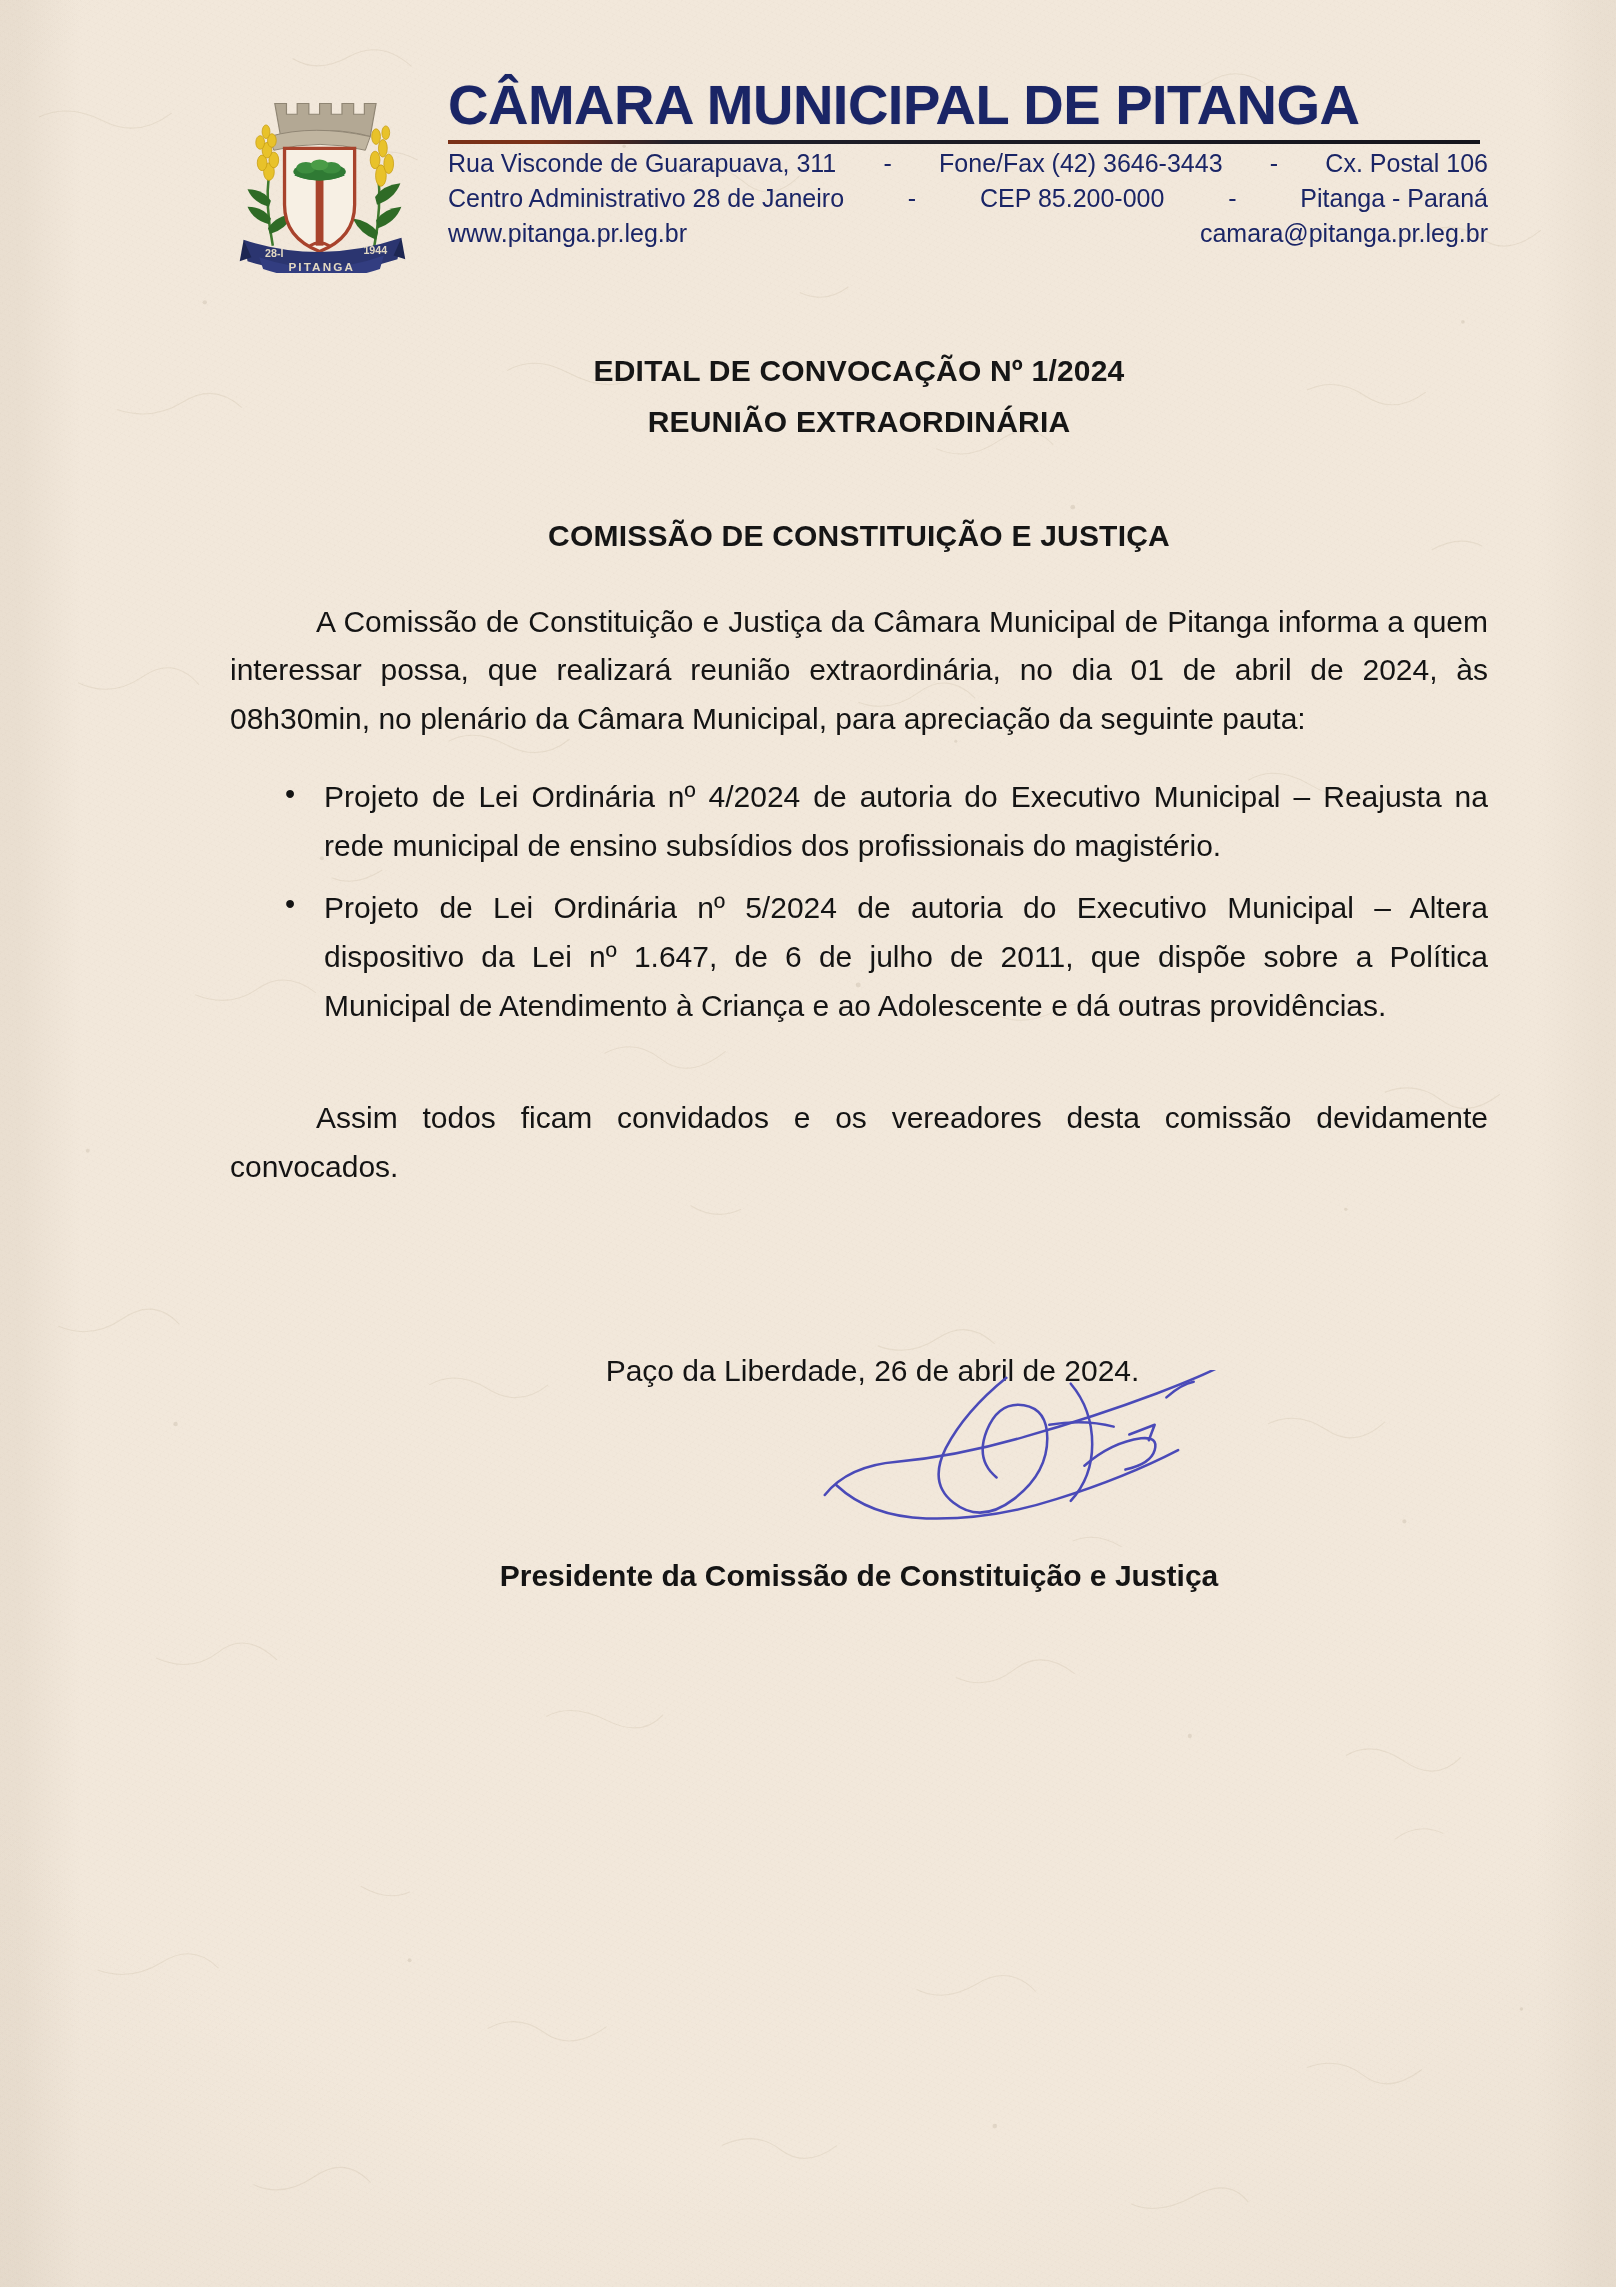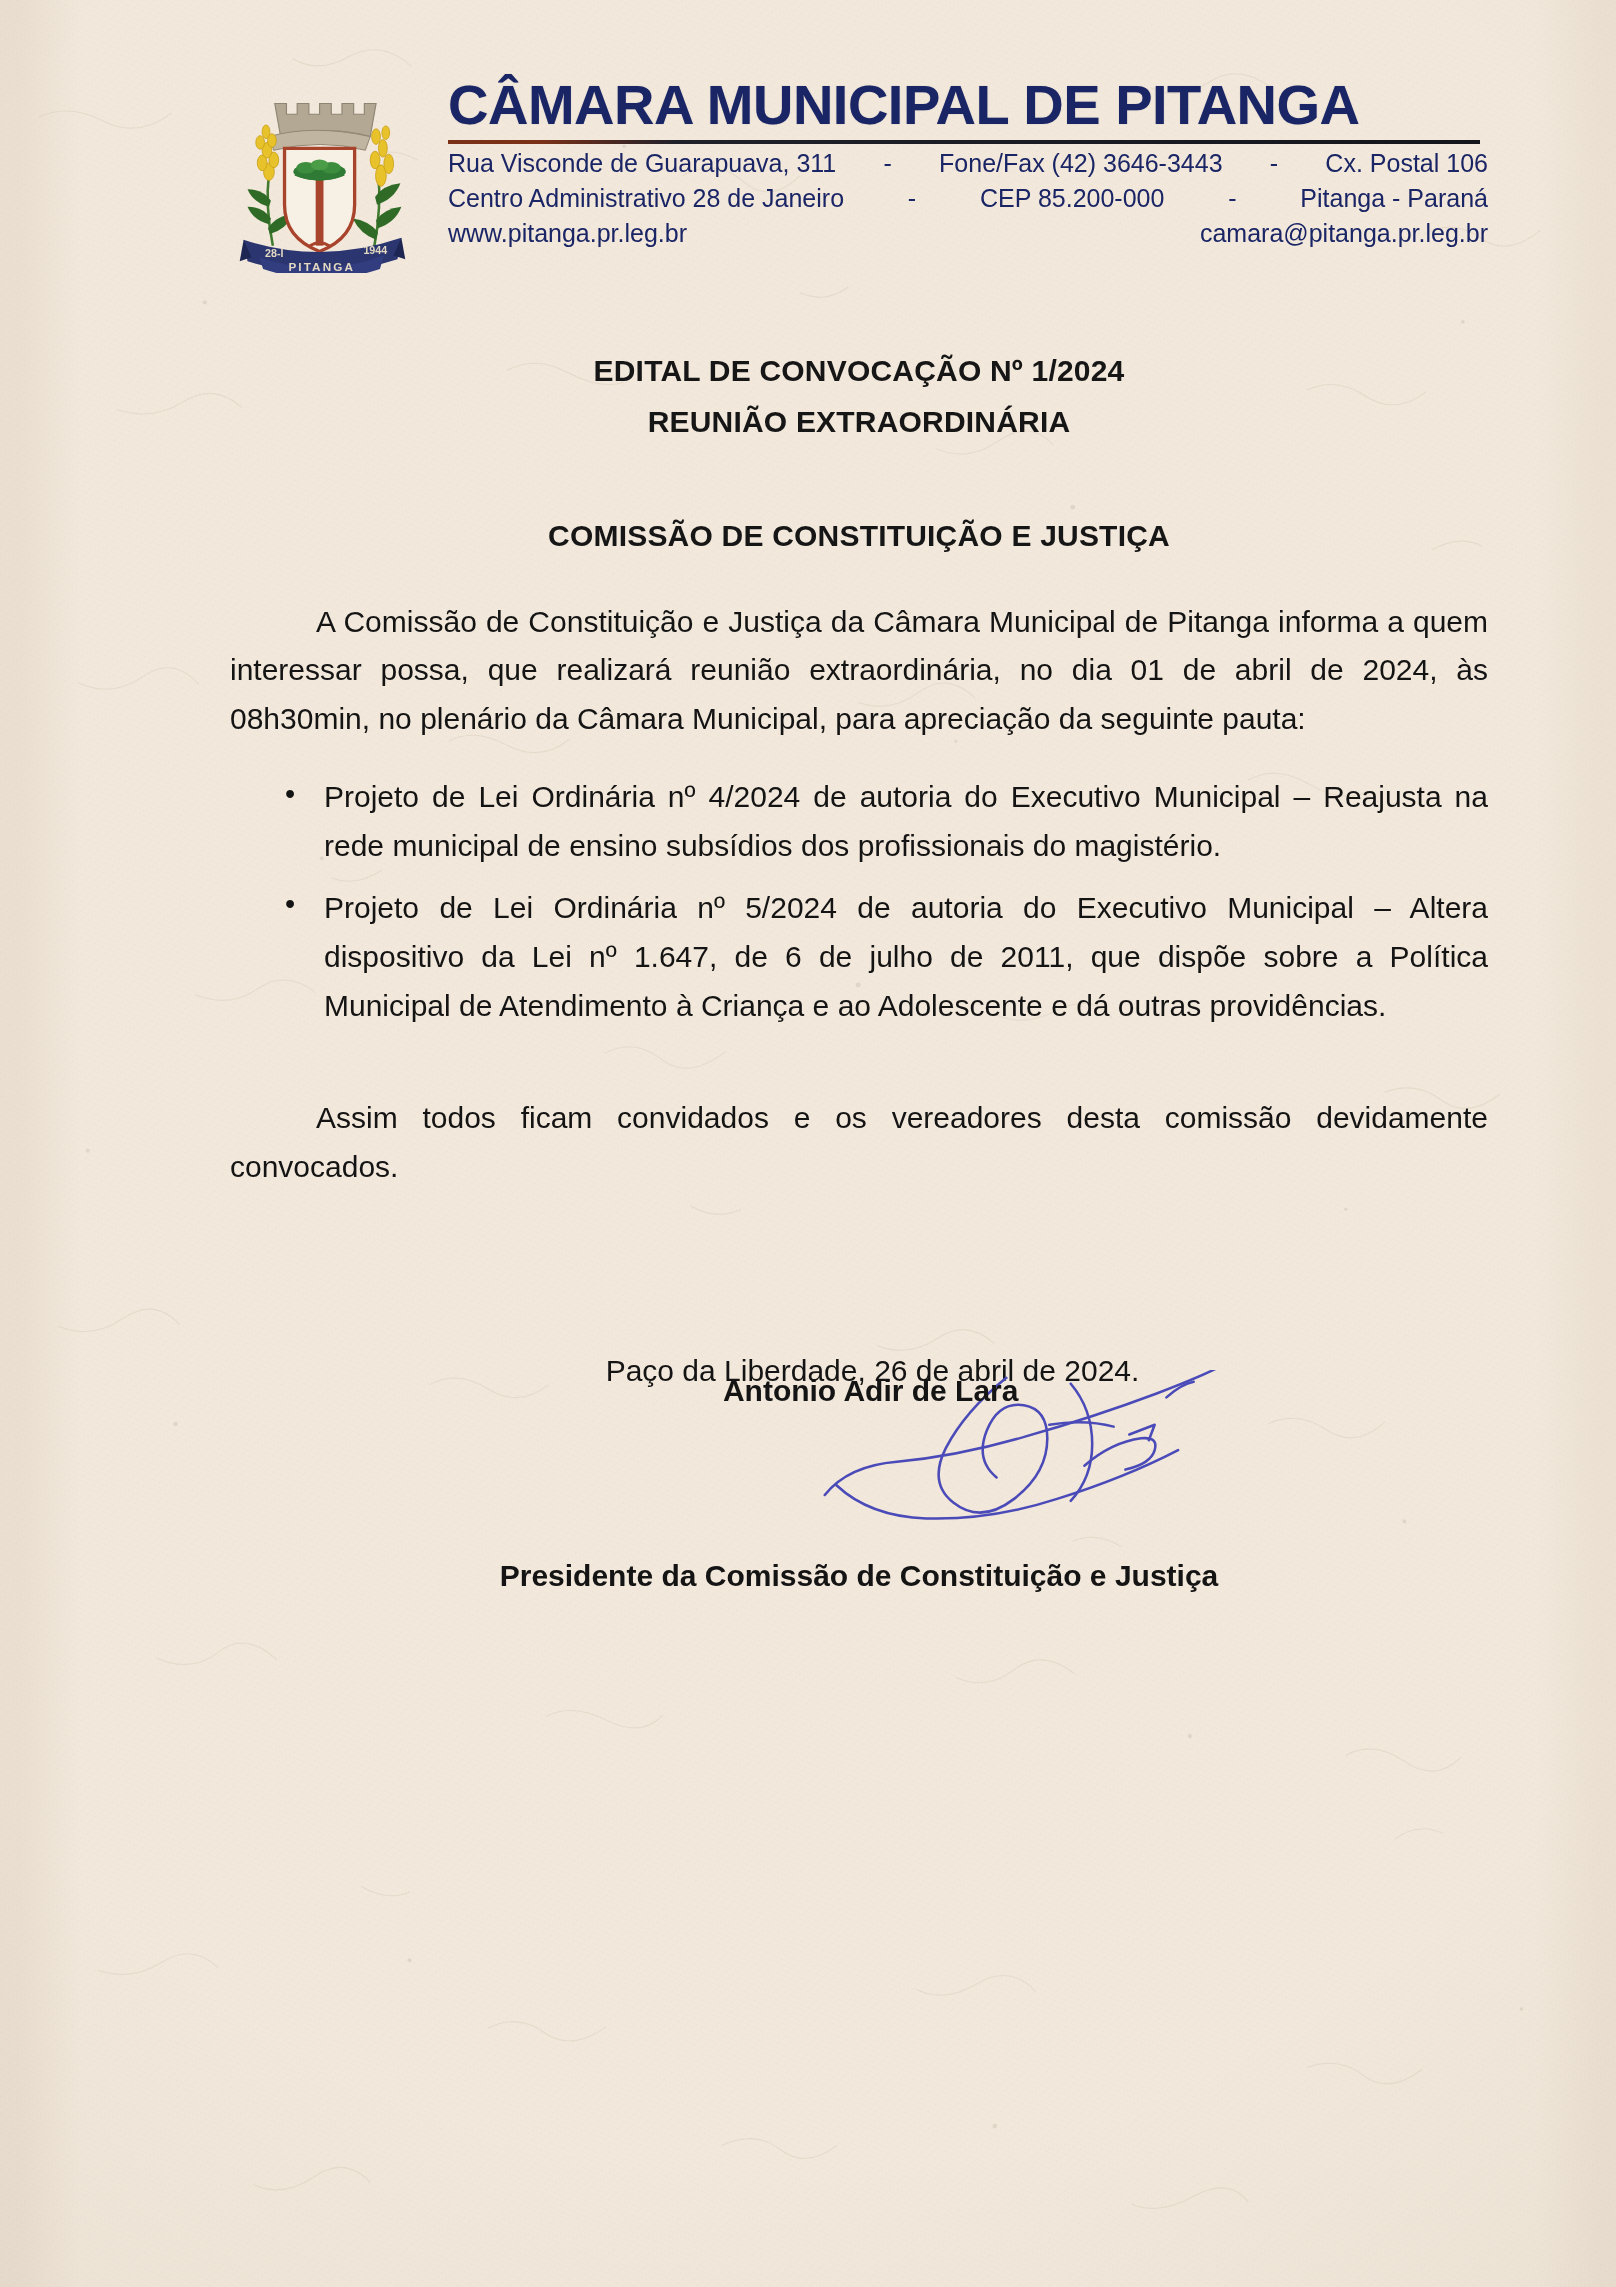--- a/index.html
+++ b/index.html
@@ -310,21 +310,20 @@
                    q0 -30 -24 -34 q-26 -4 -38 26 q-12 30 10 48"></path>
           <path d="M10 128 q24 -30 74 -34 q64 -6 132 -26 q70 -20 134 -44 q42 -16 62 -26"></path>
           <path d="M22 118 q34 32 92 34 q66 2 134 -20 q70 -22 124 -50"></path>
           <path d="M262 14 q22 26 22 62 q0 34 -22 58"></path>
           <path d="M240 56 q36 -6 66 2"></path>
           <path d="M276 98 q28 -24 58 -28 q18 -2 14 12 q-4 14 -30 20"></path>
           <path d="M322 66 l26 -10 l-6 16"></path>
           <path d="M360 28 q16 -14 28 -16"></path>
         </g>
       </svg>
-      <div id="signer-name">Antonio Adir de Lara</div>
     </div>
 
     <div id="signer-role">Presidente da Comissão de Constituição e Justiça</div>
   </div>
 </div>
 
 <div id="vignette"></div>
 
 
 </body></html>

